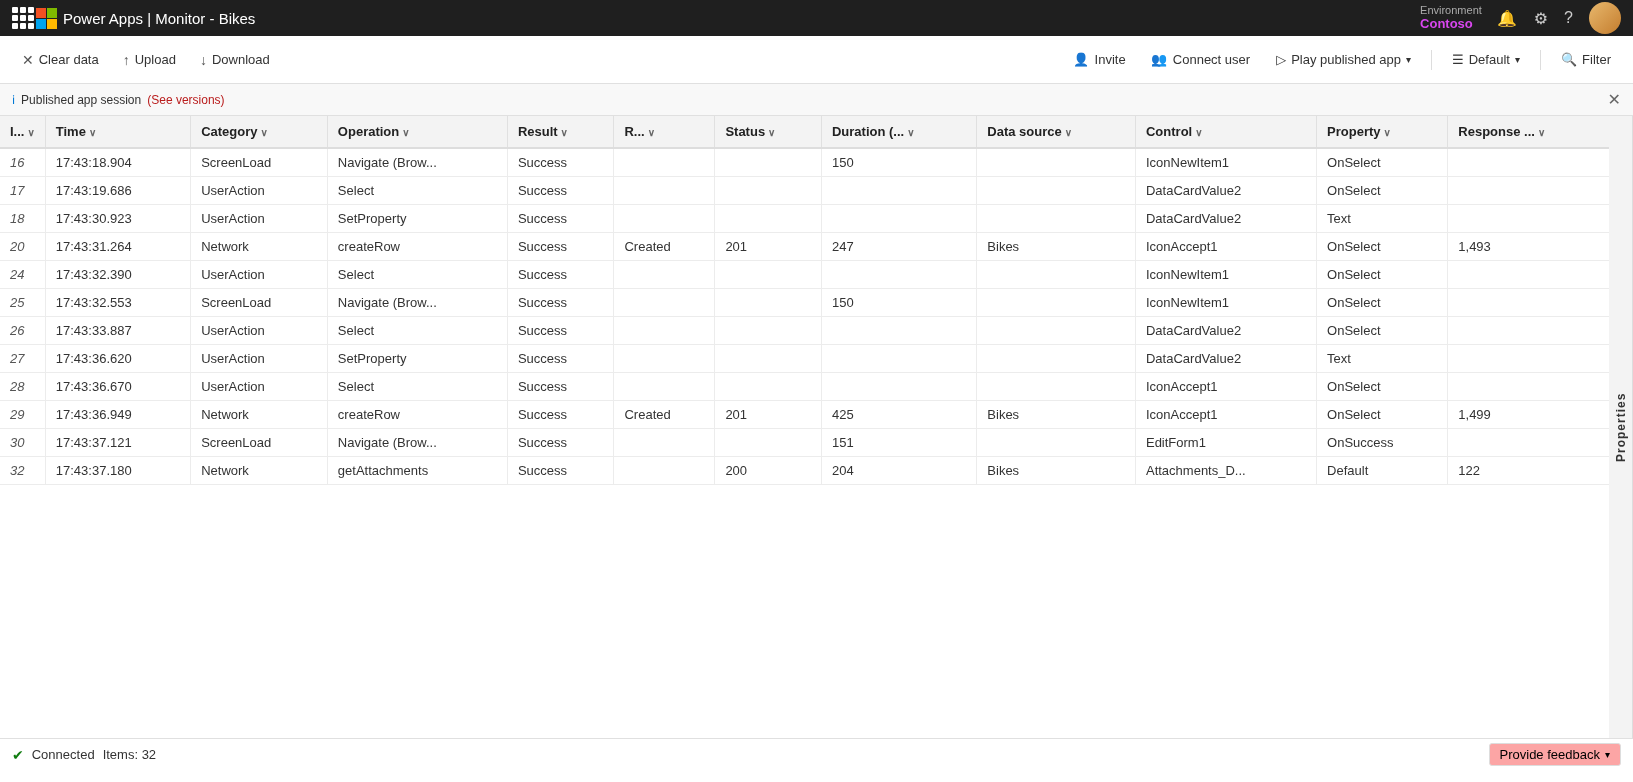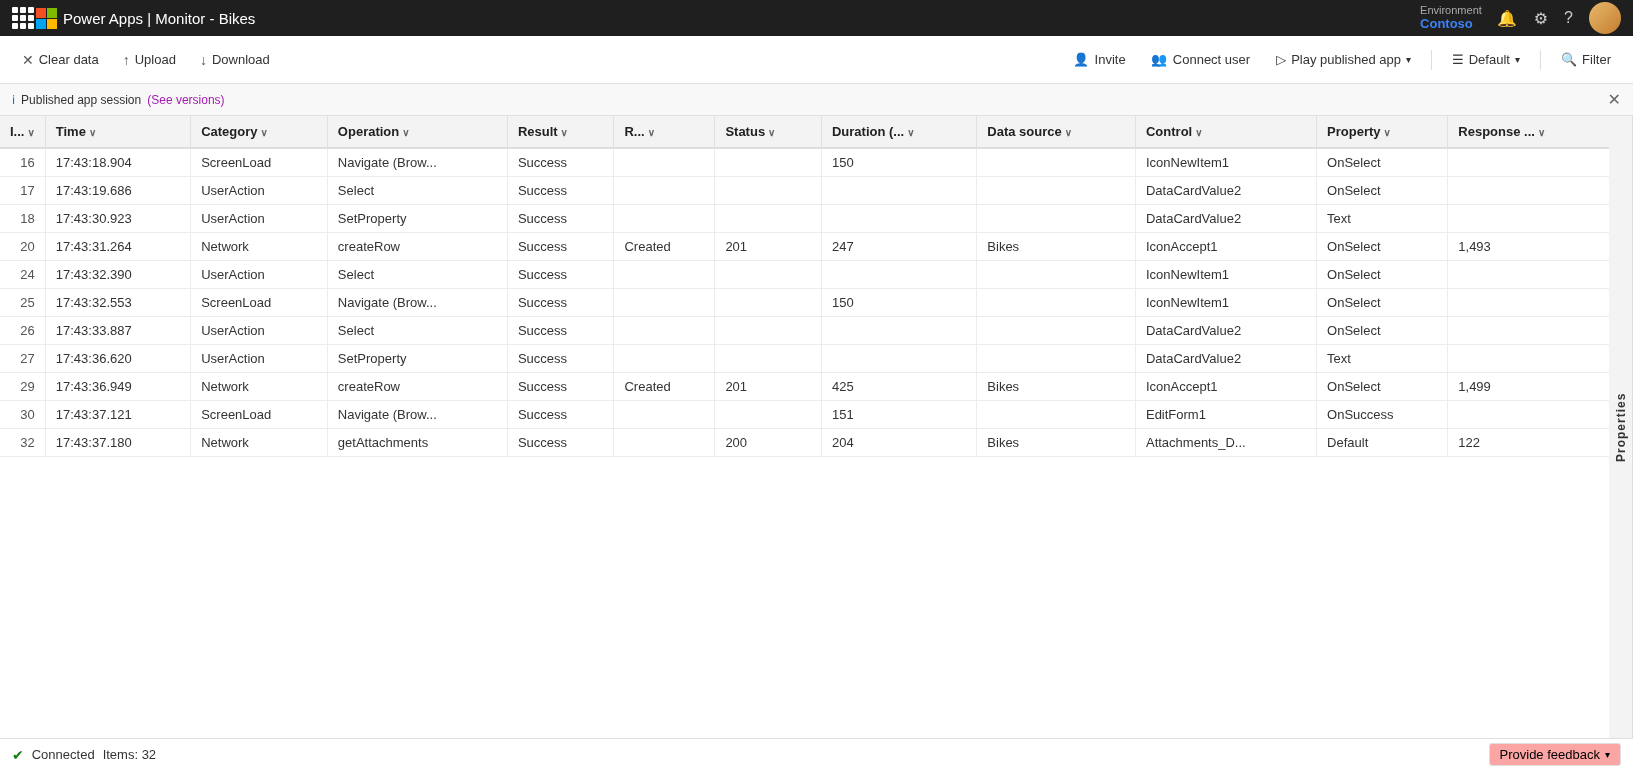--- a/index.html
+++ b/index.html
@@ -15,21 +15,21 @@
       padding: 0 12px;
       gap: 2px;
     }
     .waffle-icon { display: grid; grid-template-columns: repeat(3,6px); grid-template-rows: repeat(3,6px); gap: 2px; cursor: pointer; }
     .waffle-dot { width: 6px; height: 6px; background: #fff; border-radius: 1px; }
     .ms-logo { display: flex; gap: 1px; }
     .top-bar-title { font-size: 15px; font-weight: 400; color: #fff; margin-left: 4px; }
     .top-bar-spacer { flex: 1; }
     .top-bar-right { display: flex; align-items: center; gap: 16px; }
     .env-label { font-size: 11px; color: #aaa; line-height: 1; text-align: right; }
-    .env-name { font-size: 13px; color: #3b82f6; font-weight: 600; }
+    .env-name { font-size: 13px; color: #d946ef; font-weight: 600; }
     .top-bar-icon { color: #ccc; font-size: 16px; cursor: pointer; }
     .avatar { width: 32px; height: 32px; border-radius: 50%; background: linear-gradient(135deg, #e8b86d, #c47d2e); cursor: pointer; }
 
     
     .toolbar {
       background: #fff;
       border-bottom: 1px solid #e0e0e0;
       height: 48px;
       display: flex;
       align-items: center;
@@ -56,21 +56,21 @@
       background: #f8f8f8;
       border-bottom: 1px solid #e0e0e0;
       height: 32px;
       display: flex;
       align-items: center;
       padding: 0 12px;
       gap: 6px;
       font-size: 12px;
       color: #333;
     }
-    .session-bar-link { color: #a21caf; cursor: pointer; text-decoration: none; }
+    .session-bar-link { color: #b91c1c; cursor: pointer; text-decoration: none; }
     .session-bar-spacer { flex: 1; }
     .session-bar-close { cursor: pointer; color: #666; font-size: 16px; }
 
     
     .main { display: flex; overflow: hidden; height: calc(782px - 48px - 48px - 32px - 32px); }
 
     
     .table-container {
       flex: 1;
       overflow: auto;
@@ -99,21 +99,21 @@
     thead th:last-child { border-right: none; }
     .col-sort { color: #666; font-size: 10px; margin-left: 3px; }
     tbody tr { border-bottom: 1px solid #ececec; }
     tbody td {
       padding: 6px 10px;
       color: #333;
       border-right: 1px solid #ececec;
       white-space: nowrap;
     }
     tbody td:last-child { border-right: none; }
-    .td-id { color: #555; text-align: right; width: 40px; }
+    .td-id { color: #555; width: 40px; font-style: italic; }
 
     
     .side-panel {
       width: 24px;
       background: #f3f3f3;
       border-left: 1px solid #ddd;
       display: flex;
       align-items: center;
       justify-content: center;
       cursor: pointer;
@@ -369,20 +369,34 @@
             <td>Success</td>
             <td></td>
             <td></td>
             <td></td>
             <td></td>
             <td>DataCardValue2</td>
             <td>Text</td>
             <td></td>
           </tr>
           <tr>
+            <td class="td-id">28</td>
+            <td>17:43:36.670</td>
+            <td>UserAction</td>
+            <td>Select</td>
+            <td>Success</td>
+            <td></td>
+            <td></td>
+            <td></td>
+            <td></td>
+            <td>IconAccept1</td>
+            <td>OnSelect</td>
+            <td></td>
+          </tr>
+          <tr>
             <td class="td-id">29</td>
             <td>17:43:36.949</td>
             <td>Network</td>
             <td>createRow</td>
             <td>Success</td>
             <td>Created</td>
             <td>201</td>
             <td>425</td>
             <td>Bikes</td>
             <td>IconAccept1</td>

